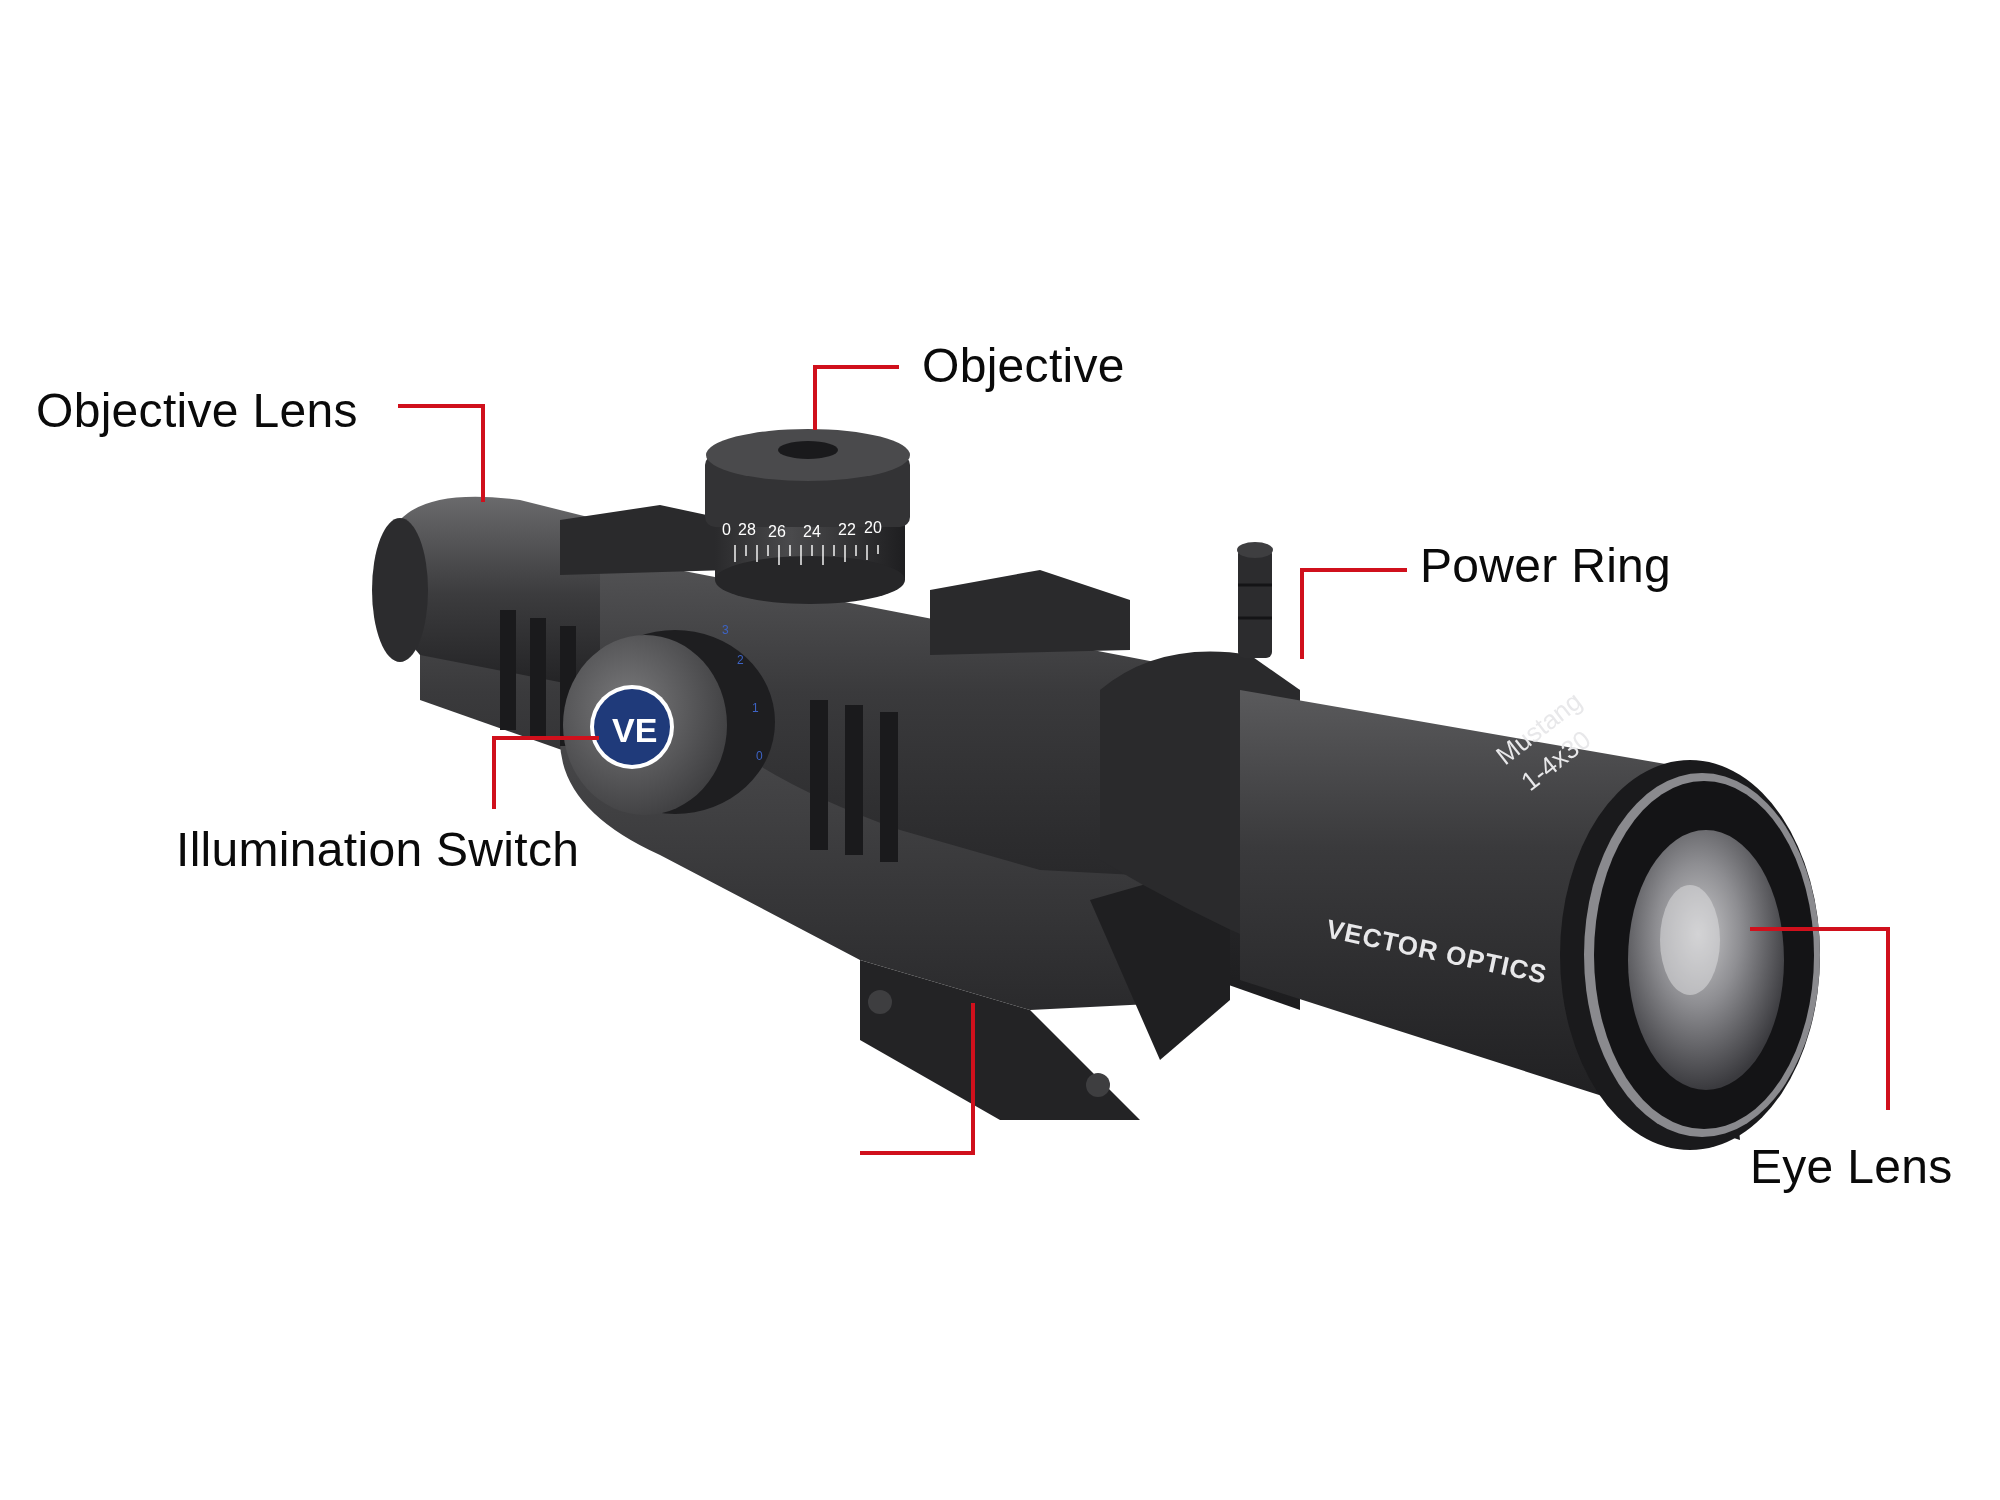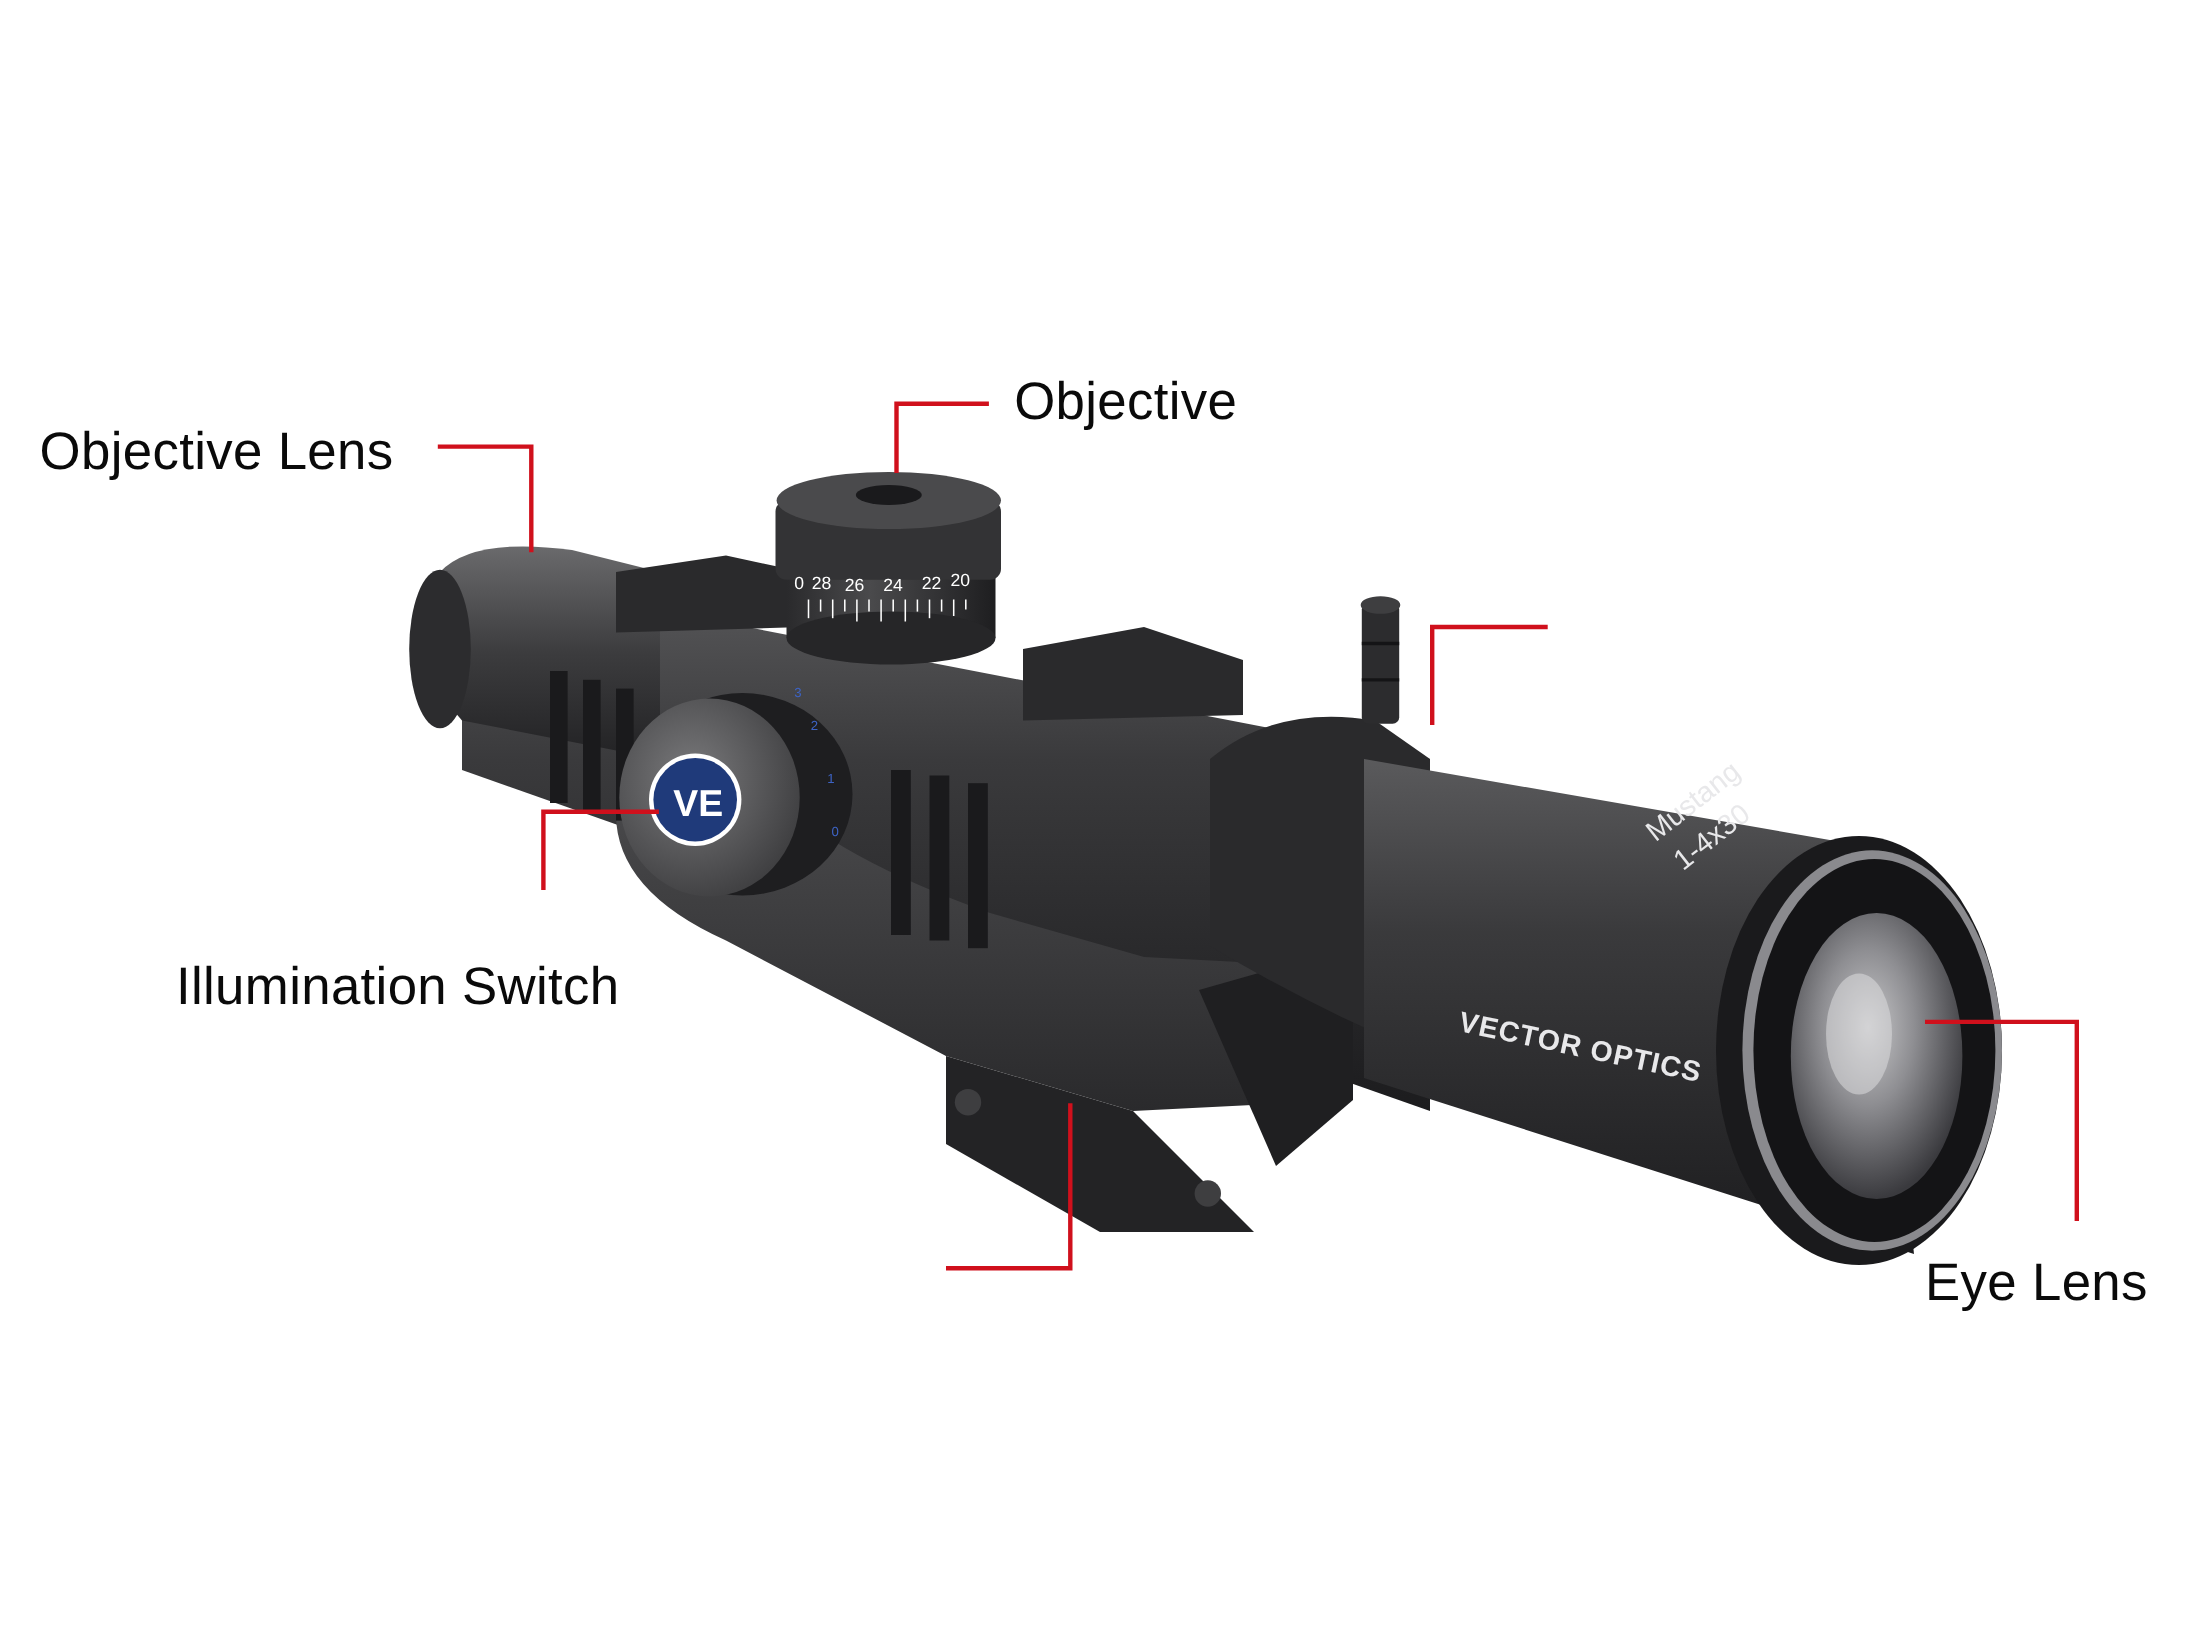--- a/index.html
+++ b/index.html
@@ -147,16 +147,17 @@
       <polyline points="897,367 815,367 815,428"></polyline>
       <polyline points="1405,570 1302,570 1302,657"></polyline>
       <polyline points="597,738 494,738 494,807"></polyline>
       <polyline points="862,1153 973,1153 973,1005"></polyline>
       <polyline points="1752,929 1888,929 1888,1108"></polyline>
     </g>
   </svg>
 
   <div class="callout-label" style="left:22px; top:387px;margin-left:14px;">Objective Lens</div>
   <div class="callout-label" style="left:922px; top:342px;">Objective</div>
-  <div class="callout-label" style="left:160px; top:826px;margin-top:48px;">Illumination Switch</div>
+  <div class="callout-label" style="left:1420px; top:542px;">Power Ring</div>
+  <div class="callout-label" style="left:176px; top:826px;">Illumination Switch</div>
   <div class="callout-label" style="left:1750px; top:1143px;">Eye Lens</div>
 
 </div>
 
 </body></html>

